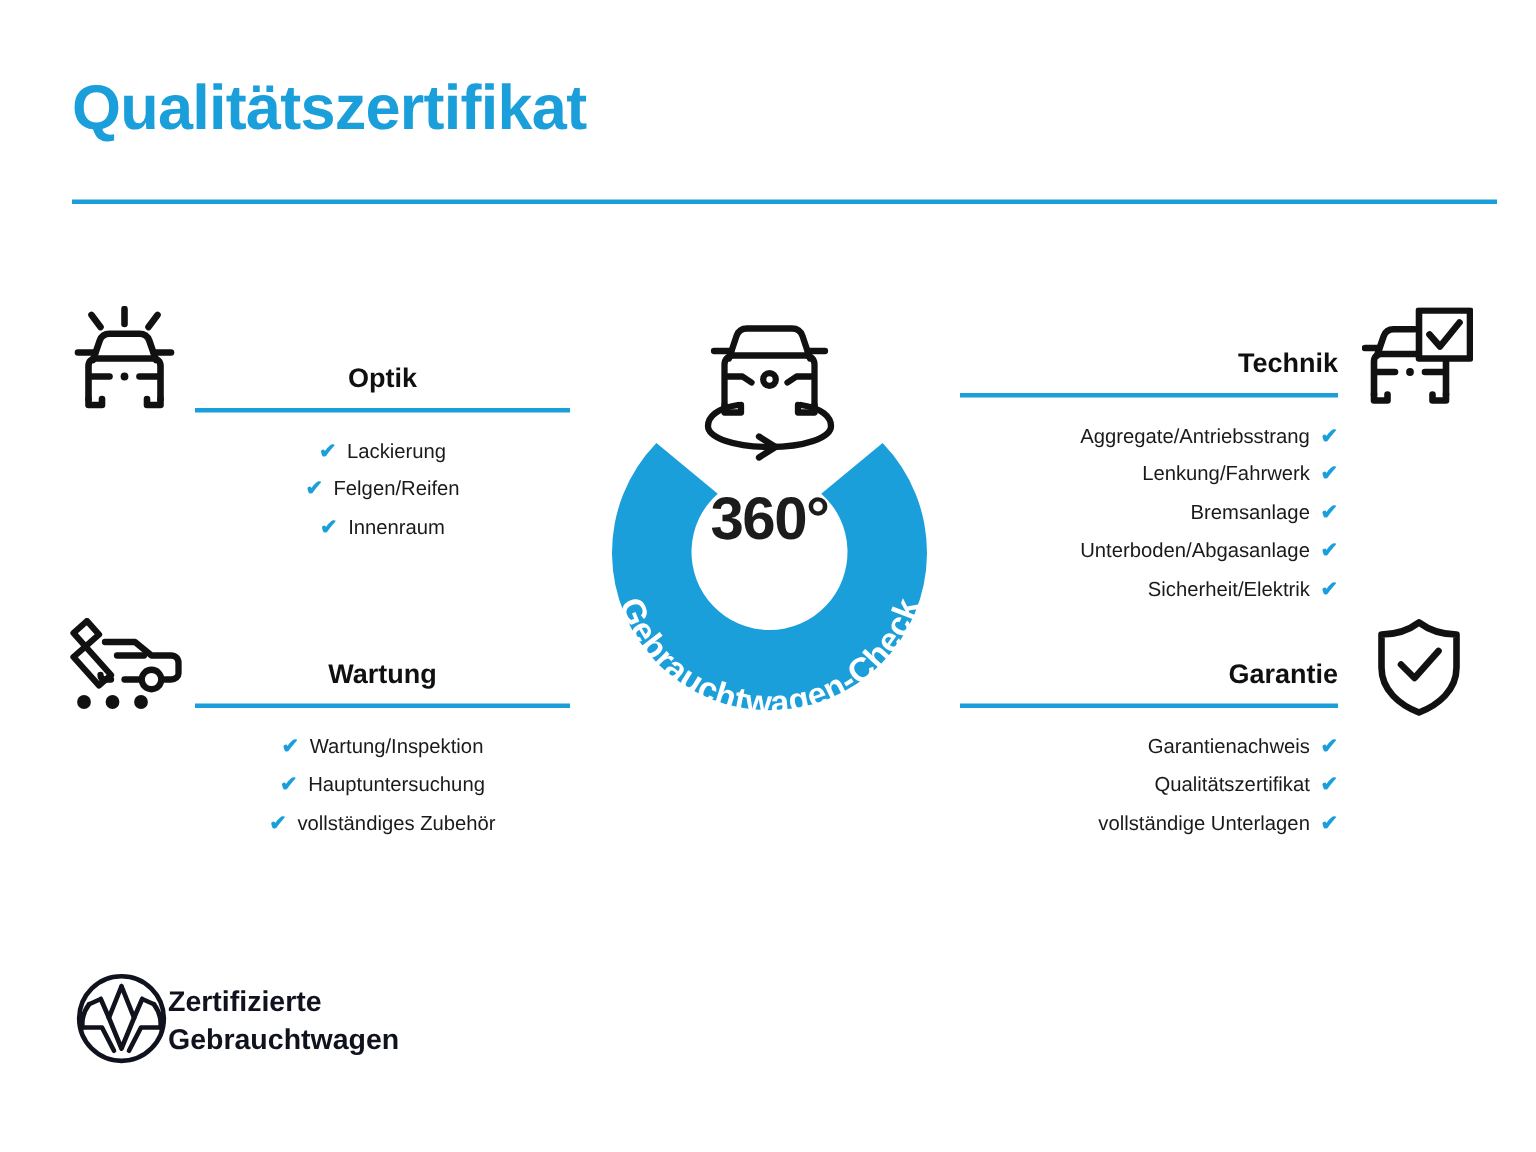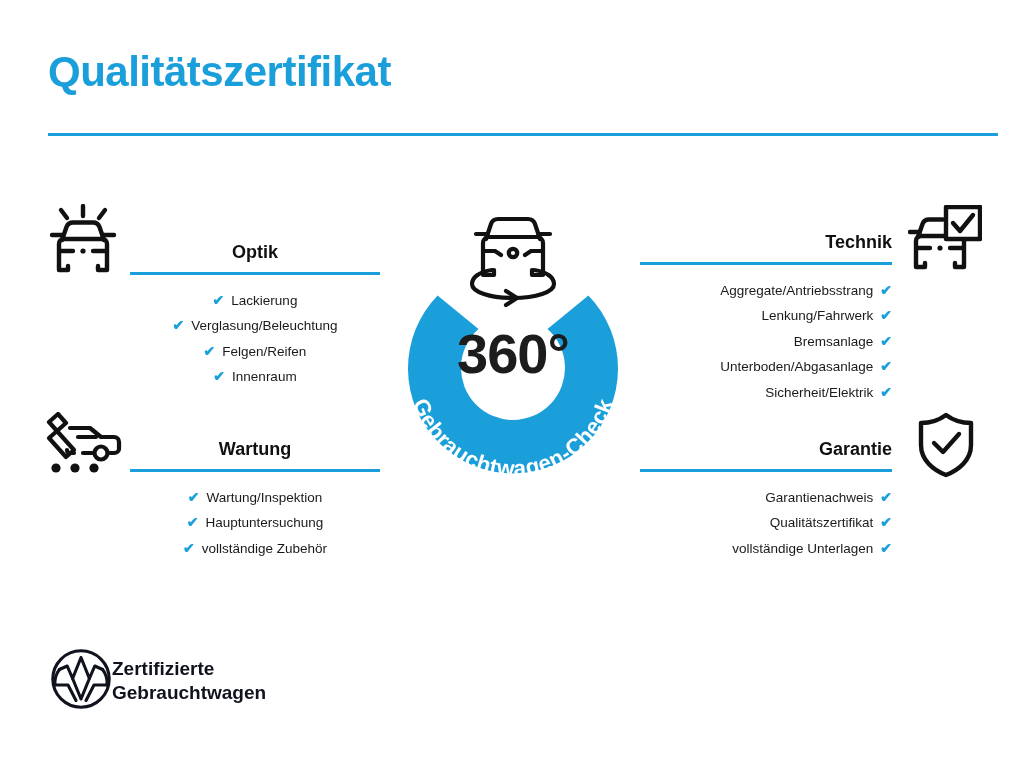--- a/index.html
+++ b/index.html
@@ -105,21 +105,21 @@
     height: 290px;
   }
   #badge svg { display: block; }
 
   #badge-value {
     position: absolute;
     left: 0;
     top: 130px;
     width: 282px;
     text-align: center;
-    font-size: 56px;
+    font-size: 40px;
     font-weight: bold;
     color: #1c1c1c;
     letter-spacing: -1px;
     line-height: 1;
   }
 
   
   #footer-logo {
     position: absolute;
     left: 50px;
@@ -196,33 +196,32 @@
       <path d="M30 3 C22 9 12 11 5 11 L5 33 C5 48 17 58 30 63 C43 58 55 48 55 33 L55 11 C48 11 38 9 30 3 Z"></path>
       <polyline points="18,31 27,40 43,22"></polyline>
     </svg>
   </span>
 
   <div class="section left" style="top:243px">
     <div class="section-title">Optik</div>
     <div class="section-rule"></div>
     <ul class="section-list">
       <li><span class="chk">✔</span><span>Lackierung</span></li>
-      <li><span class="chk">✔</span><span>Verglasung/Beleuchtung</span></li>
       <li><span class="chk">✔</span><span>Felgen/Reifen</span></li>
       <li><span class="chk">✔</span><span>Innenraum</span></li>
     </ul>
   </div>
 
   <div class="section left" style="top:440px">
     <div class="section-title">Wartung</div>
     <div class="section-rule"></div>
     <ul class="section-list">
       <li><span class="chk">✔</span><span>Wartung/Inspektion</span></li>
       <li><span class="chk">✔</span><span>Hauptuntersuchung</span></li>
-      <li><span class="chk">✔</span><span>vollständige Zubehör</span></li>
+      <li><span class="chk">✔</span><span>vollständiges Zubehör</span></li>
     </ul>
   </div>
 
   <div class="section right" style="top:440px">
     <div class="section-title">Garantie</div>
     <div class="section-rule"></div>
     <ul class="section-list">
       <li><span>Garantienachweis</span><span class="chk">✔</span></li>
       <li><span>Qualitätszertifikat</span><span class="chk">✔</span></li>
       <li><span>vollständige Unterlagen</span><span class="chk">✔</span></li>

